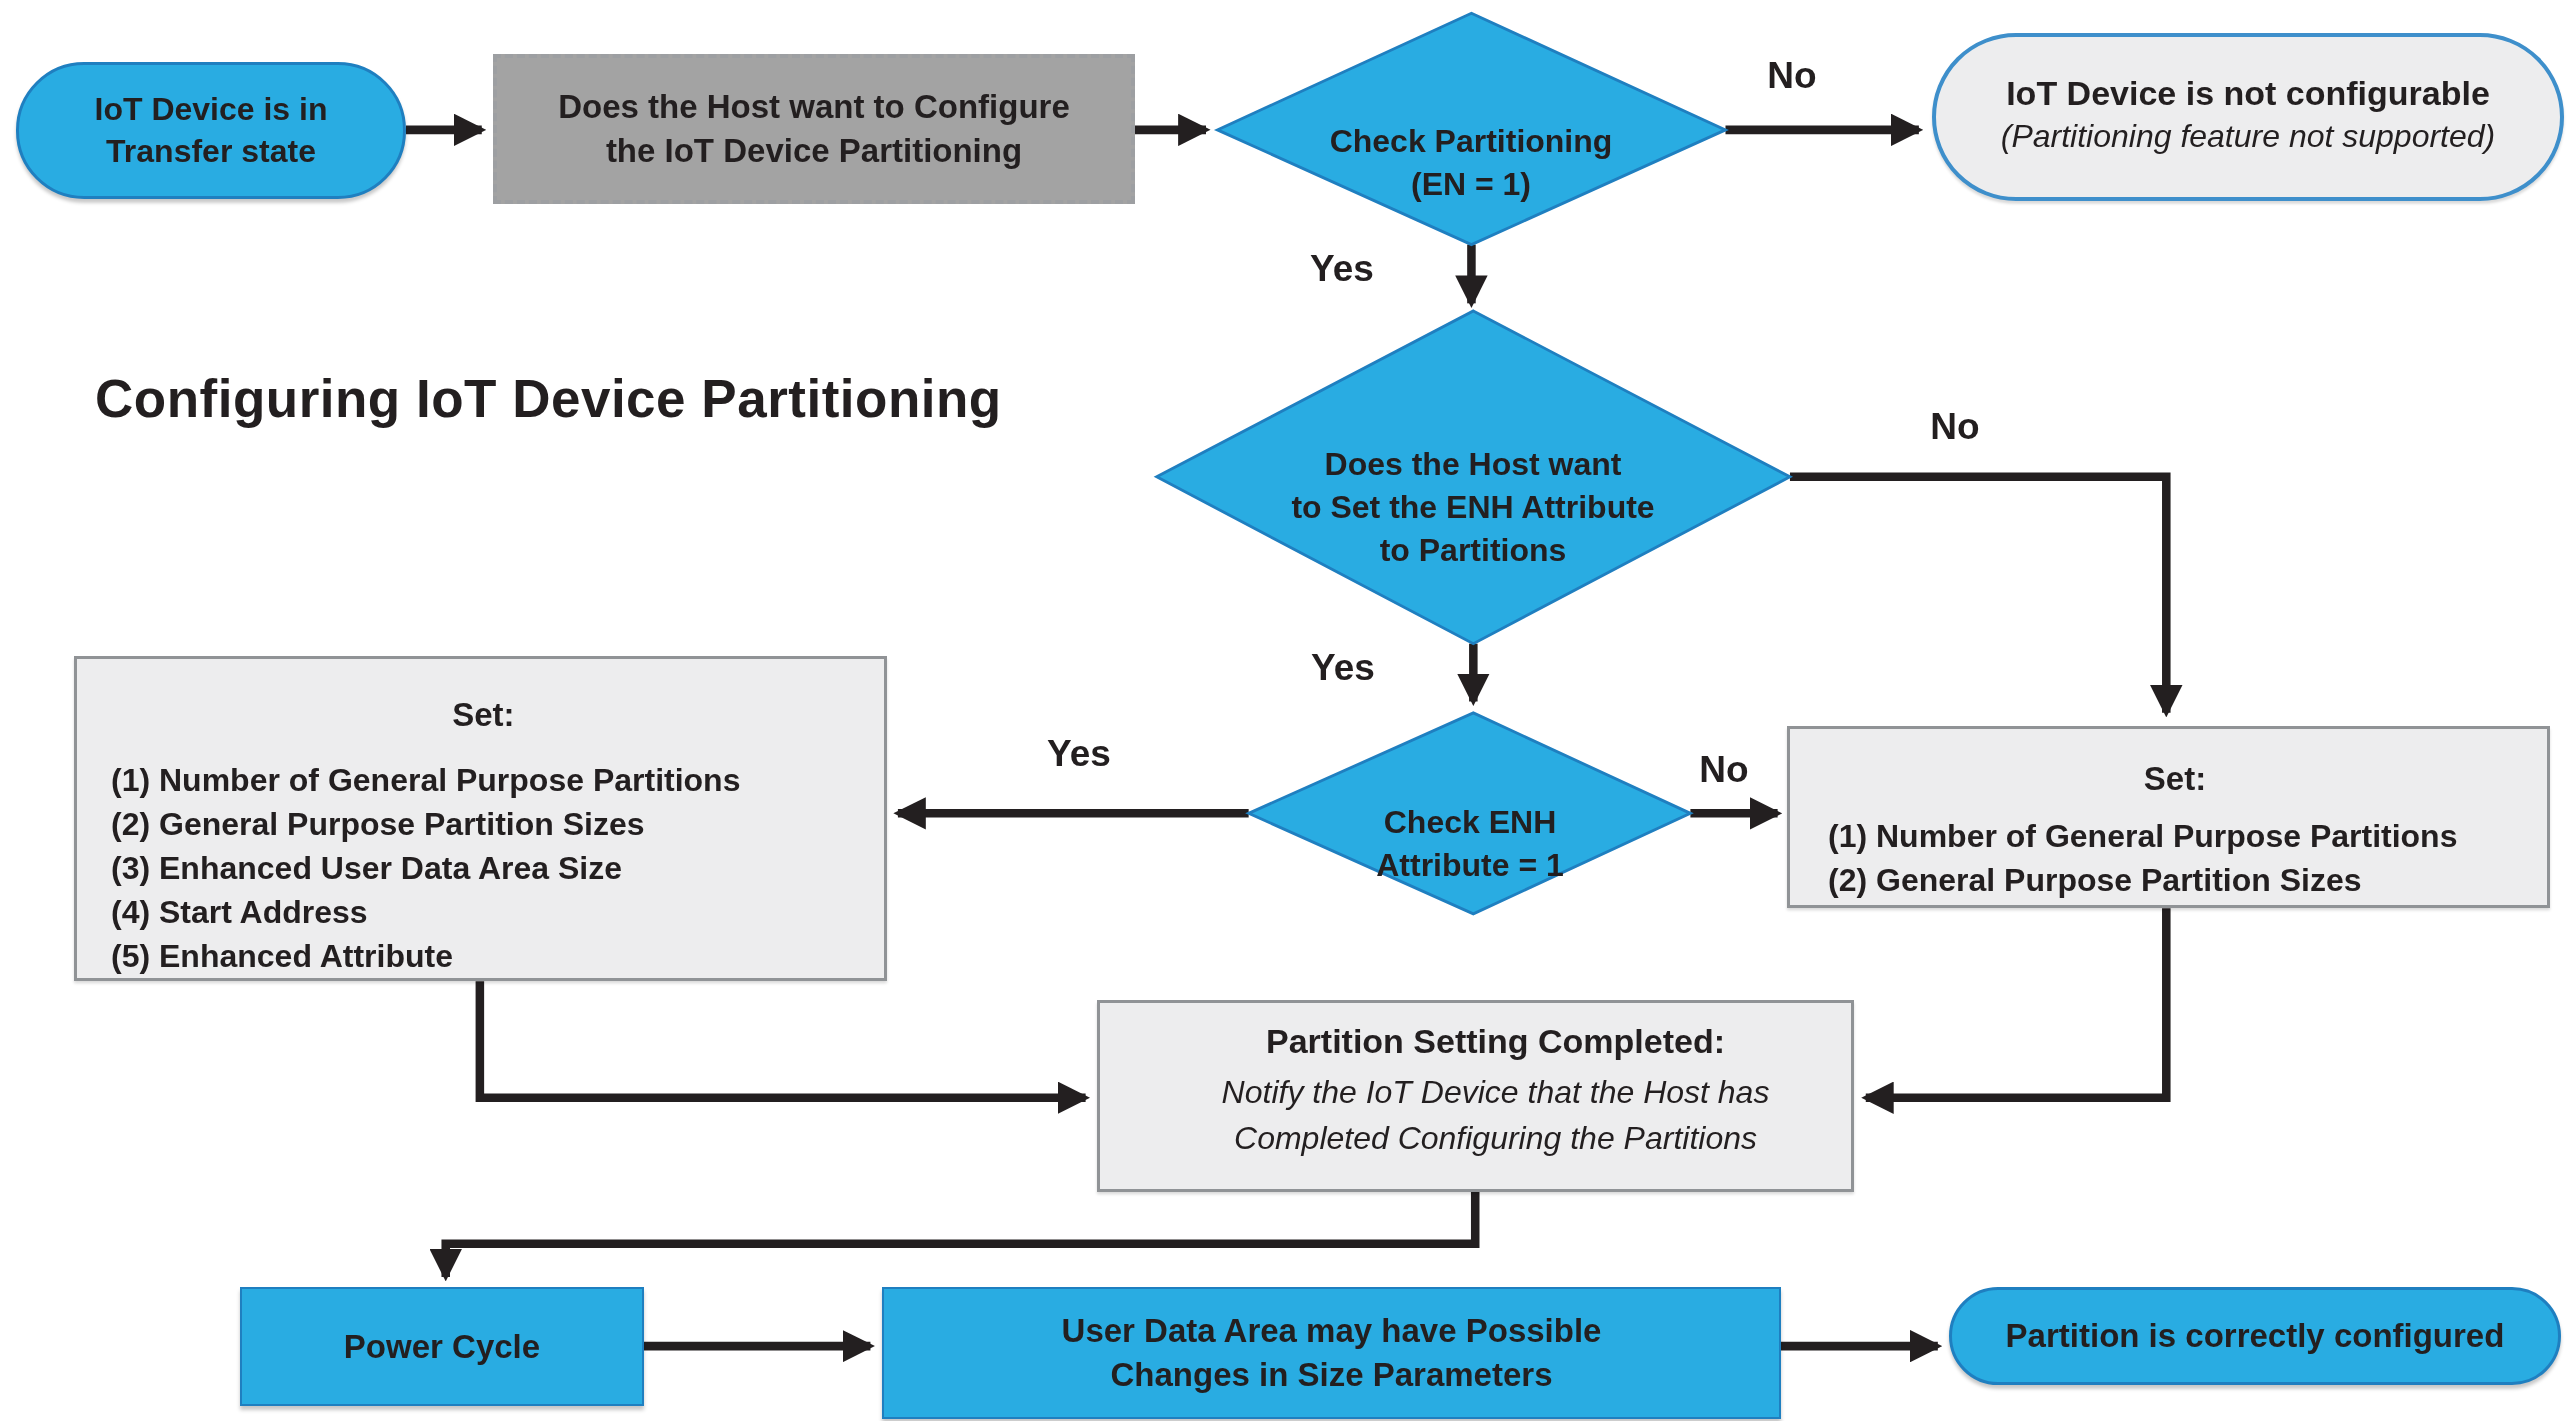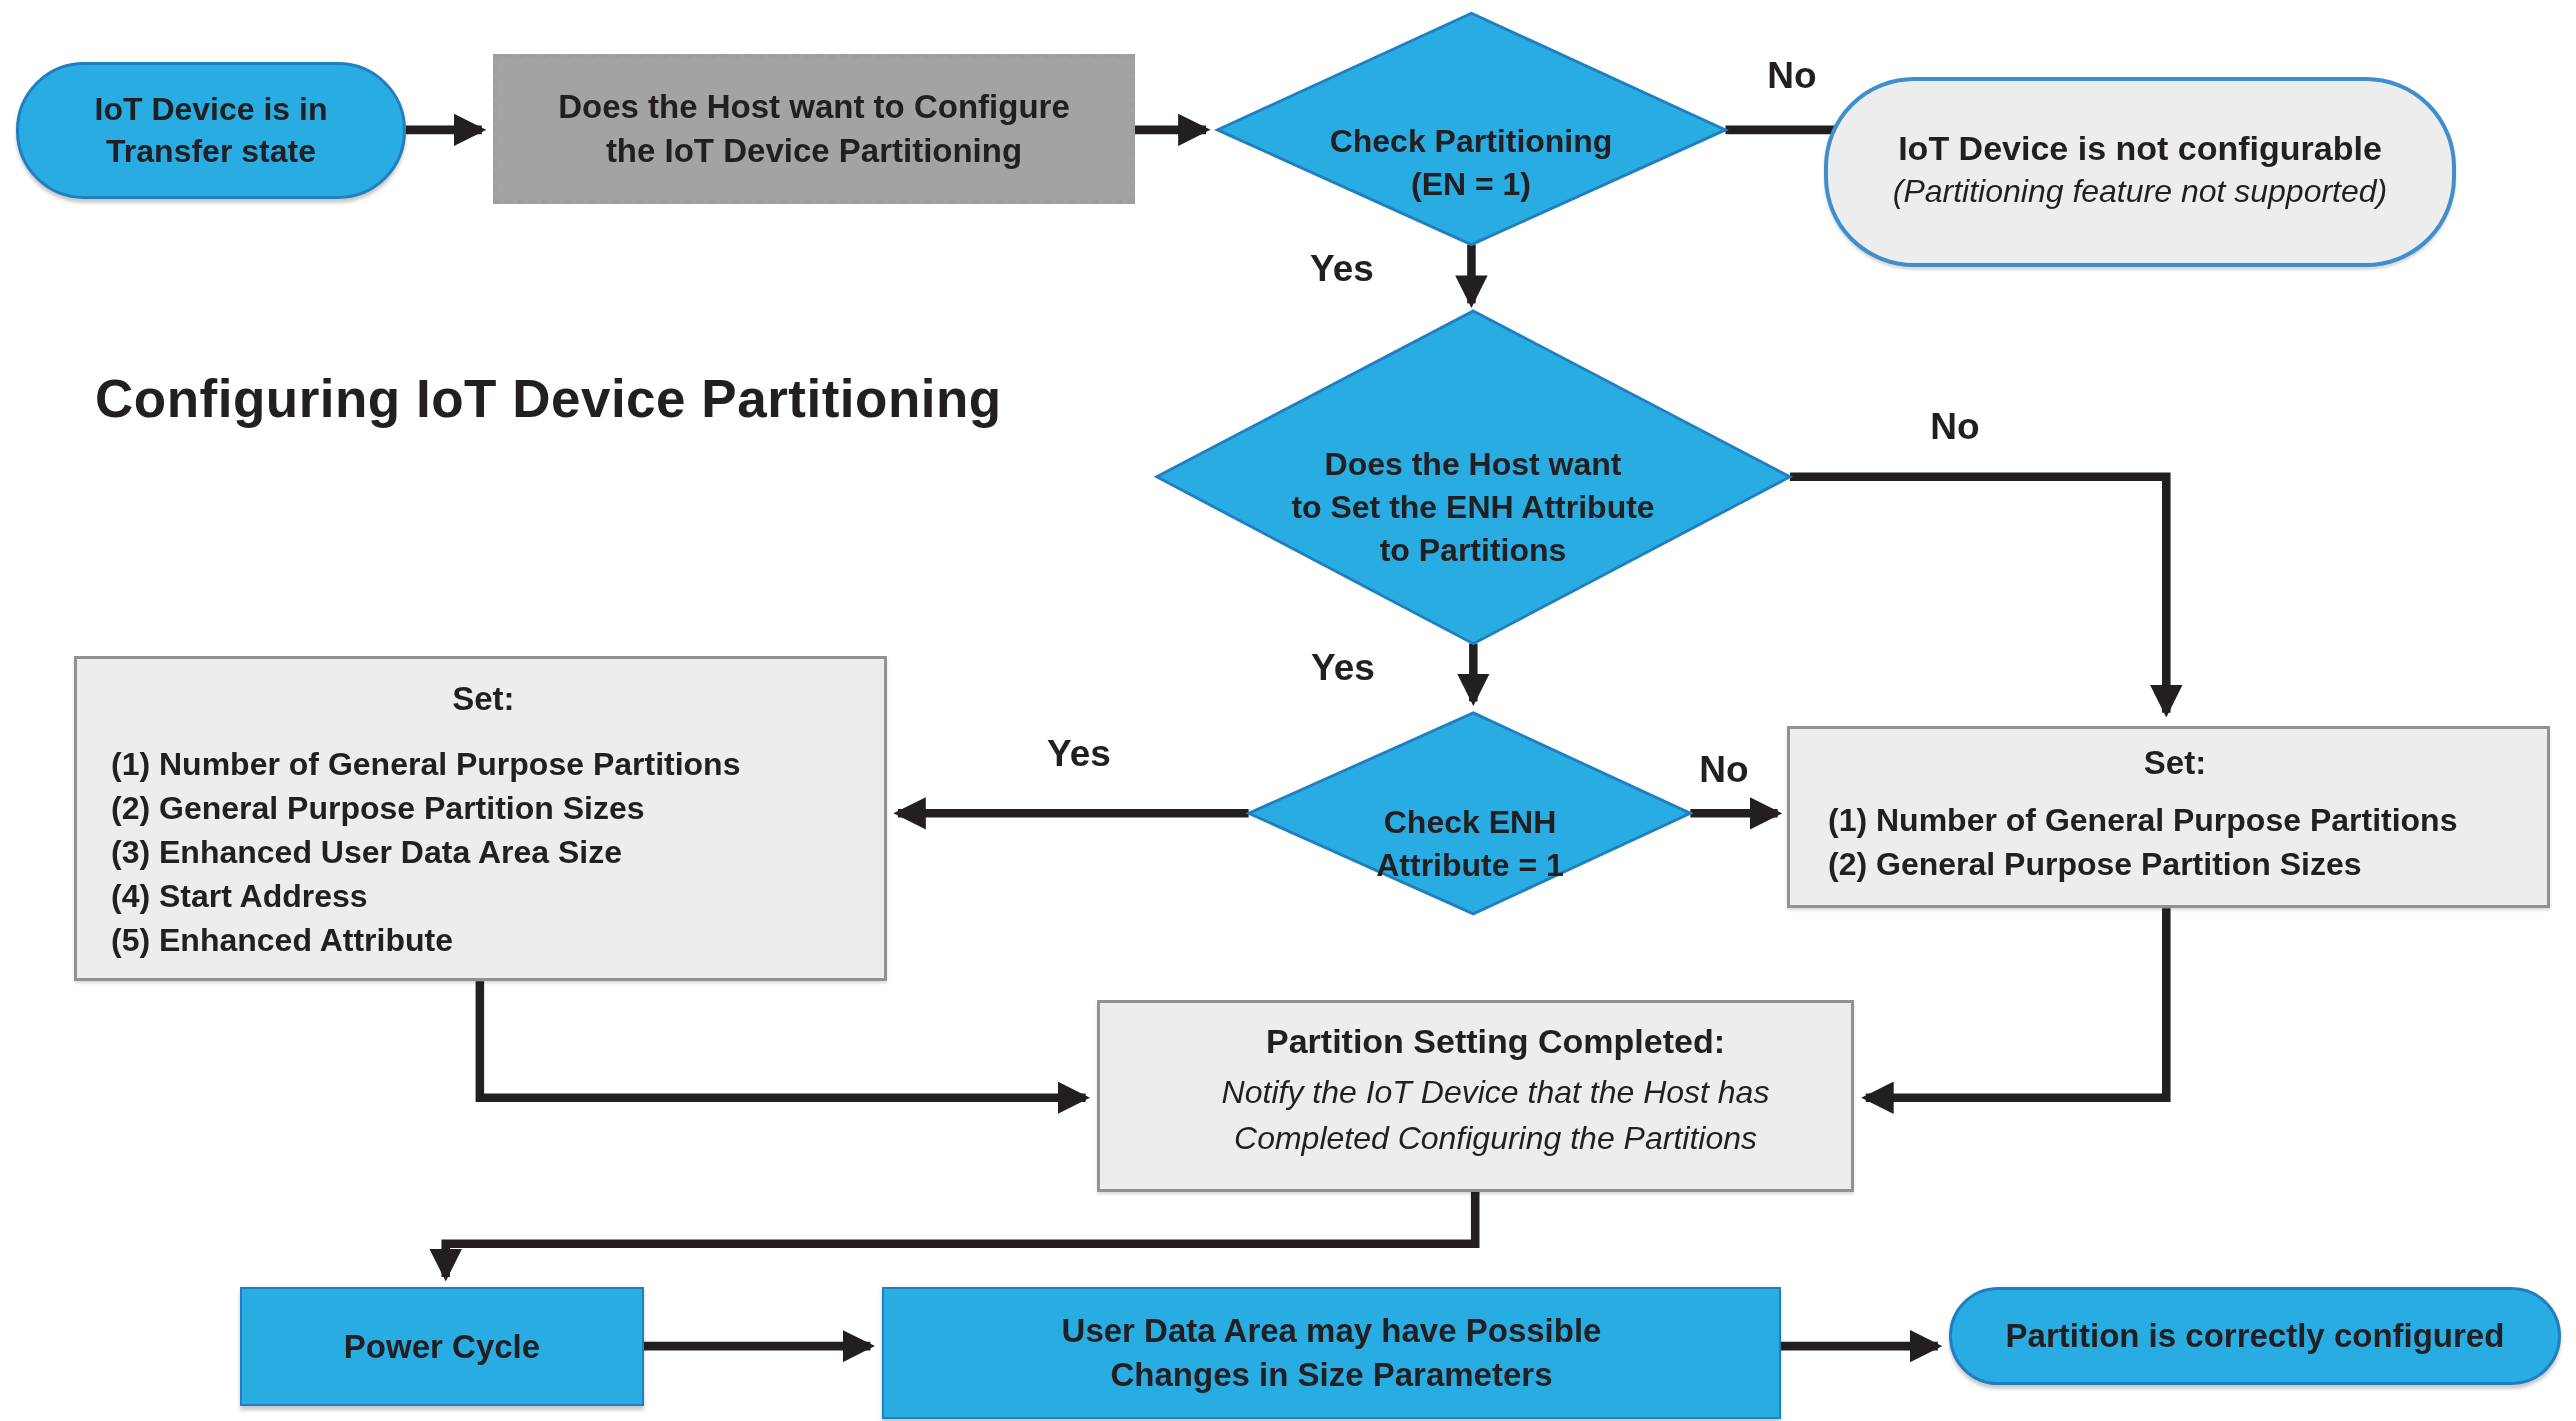--- a/index.html
+++ b/index.html
@@ -92,20 +92,21 @@
   }
   .list-box {
     align-items: stretch;
     justify-content: flex-start;
     text-align: left;
   }
   .list-heading {
     text-align: center;
     font-size: 33px;
     font-weight: 700;
+    margin-top: 16px;
   }
   .list-items {
     font-size: 32px;
     font-weight: 700;
     line-height: 1.32;
   }
   .list-items div { margin-top: 1.9px; }
   #set-full-box    { padding: 21px 28.4px 0 34px; }
   #set-full-box .list-heading { margin-bottom: 23px; }
   #set-basic-box   { padding: 15px 25px 0 38px; }
@@ -160,21 +161,21 @@
   </div>
 
   <div class="node dashedbox node-text-lg ml" style="left:493px; top:54px; width:642px; height:150px;">
     <span class="ml">Does the Host want to Configure
 the IoT Device Partitioning</span>
   </div>
 
   <div class="diamond-label" style="left:1471px; top:132px;">Check Partitioning
 (EN = 1)</div>
 
-  <div class="node graybox pill-info" style="left:1824px; top:33px; width:632px; height:190px; border-color:#3e8fcb; border-width:4.7px;margin-top:44px;">
+  <div class="node graybox pill-info" style="left:1932px; top:33px; width:632px; height:168px; border-color:#3e8fcb; border-width:4.7px;">
     <div style="font-size:34px; font-weight:700;">IoT Device is not configurable</div>
     <div class="italic-line">(Partitioning feature not supported)</div>
   </div>
 
   <div class="diamond-label" style="left:1473px; top:477px;">Does the Host want
 to Set the ENH Attribute
 to Partitions</div>
 
   <div id="set-full-box" class="node graybox list-box" style="left:74px; top:656px; width:813px; height:325px;">
     <div class="list-heading">Set:</div>

